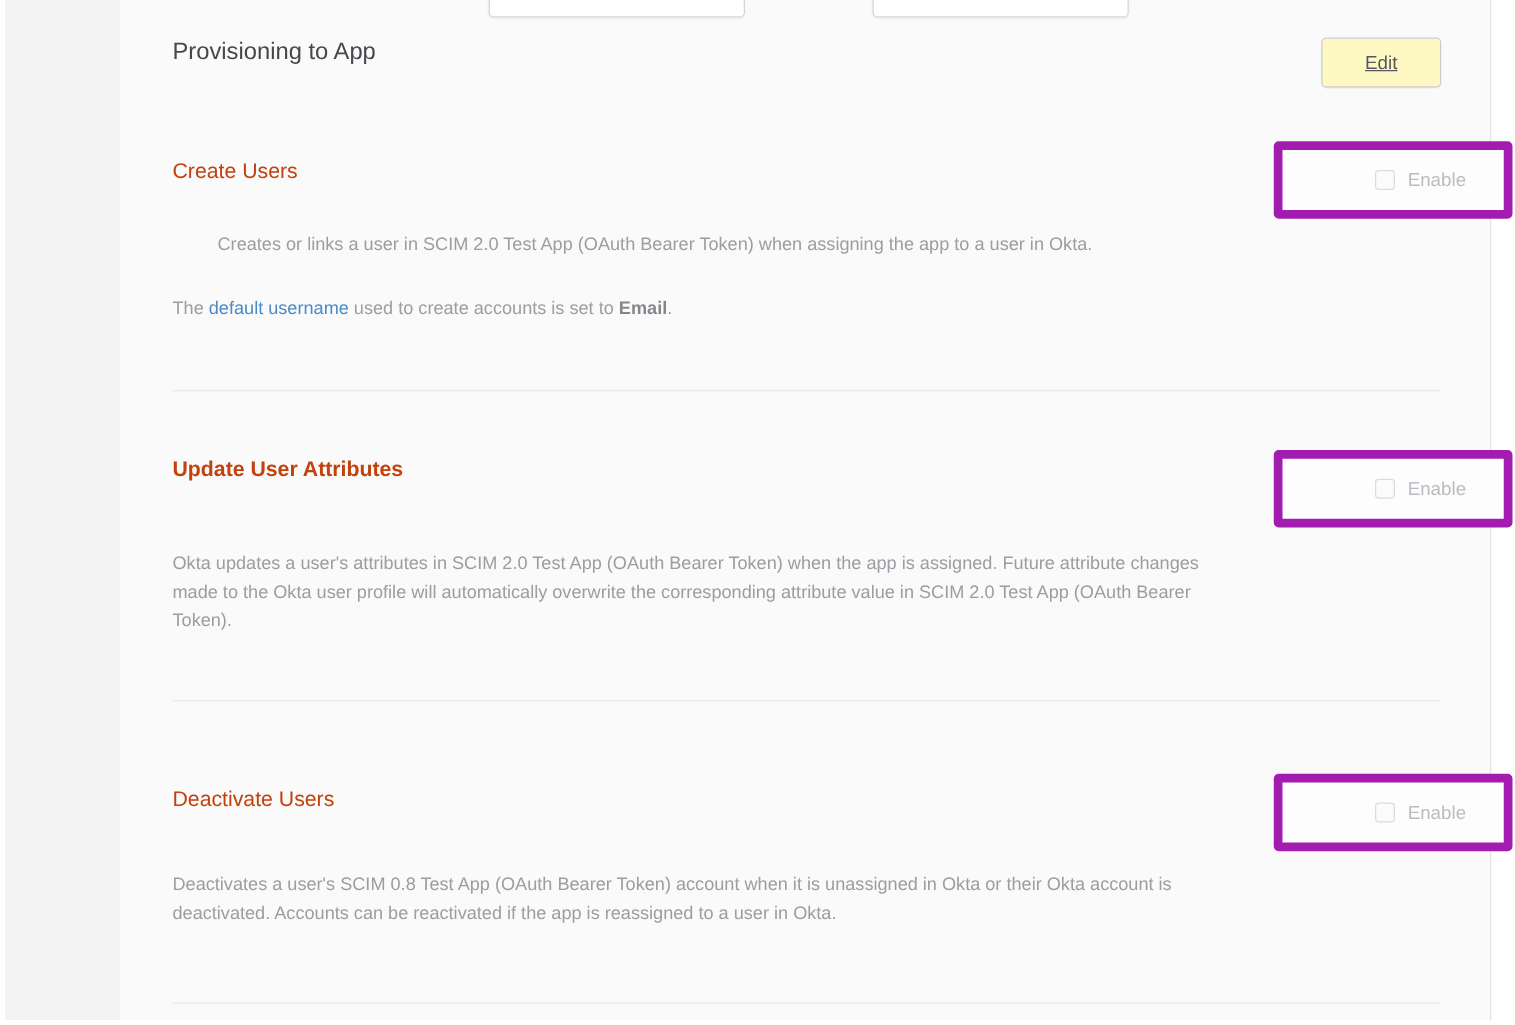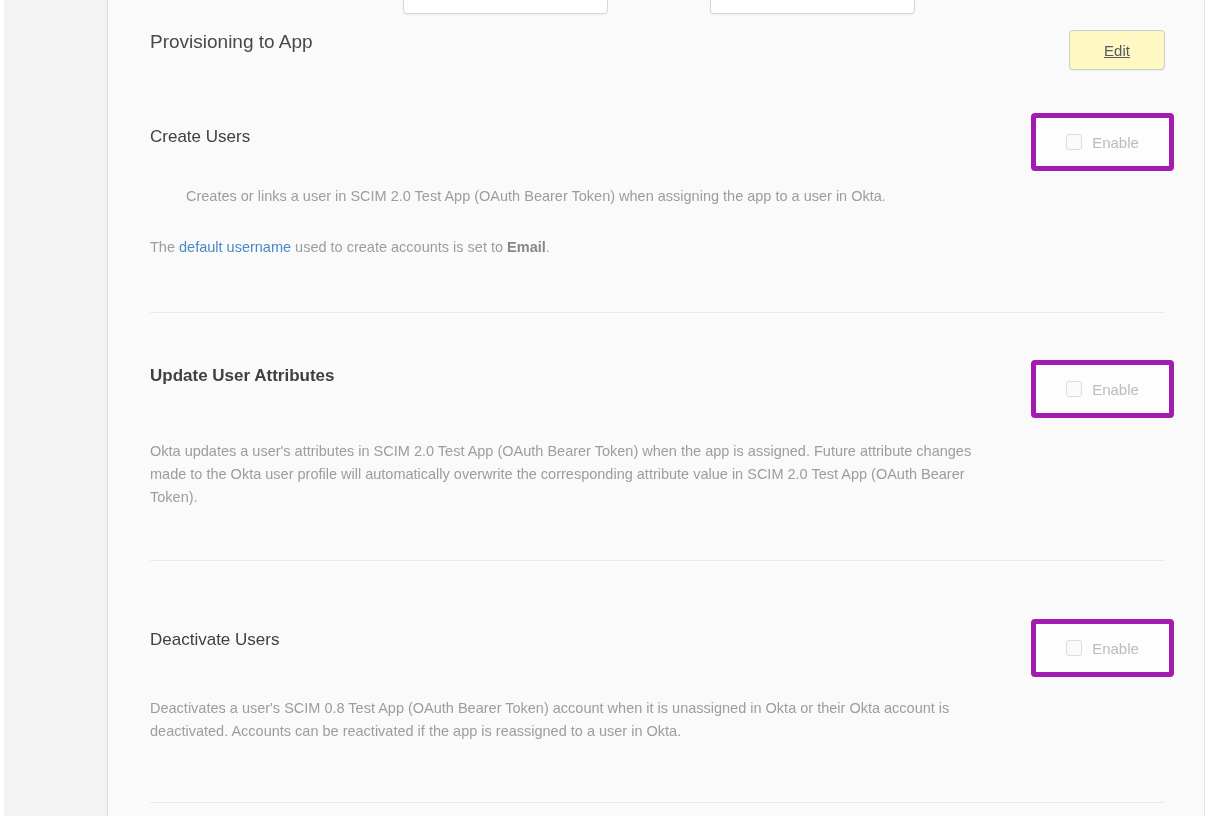--- a/index.html
+++ b/index.html
@@ -6,47 +6,47 @@
   body {
     width:1212px; height:820px; position:relative; overflow:hidden;
     background:#ffffff;
     font-family:"Liberation Sans", sans-serif;
   }
   .sidebar {
     position:absolute; left:4px; top:0; width:103px; height:816px;
     background:#f3f3f4; border-right:1px solid #dddddd;
   }
   .content {
-    position:absolute; left:108px; top:0; width:1096px; height:816px;
+    position:absolute; left:96px; top:0; width:1096px; height:816px;
     background:#fafafa; border-right:1px solid #e3e3e3;
   }
   .partial-input {
     position:absolute; top:-30px; height:42px; width:203px;
     background:#ffffff; border:1px solid #d6d6d6; border-radius:4px;
     box-shadow:0 1px 2px rgba(0,0,0,0.05);
   }
   .page-title {
     position:absolute; left:42px; top:31px;
     font-size:19px; color:#46484c;
   }
   .edit-btn {
     position:absolute; left:961px; top:30px; width:94px; height:38px;
     background:#fef9c3; border:1px solid #cdcdcd; border-radius:4px;
     box-shadow:0 1px 0 rgba(0,0,0,0.05);
     font-size:15px; color:#56585c;
     display:flex; align-items:center; justify-content:center; cursor:pointer;text-decoration:underline;
   }
   .section-title {
     position:absolute; left:42px;
-    font-size:17px; color:#404040;
+    font-size:17px; color:#c2410c;
   }
   .enable-box {
     position:absolute; left:923px; width:133px; height:48px;
-    background:#fdfdfd; border:5px solid #a21caf; border-radius:4px;
-    display:flex; align-items:center; justify-content:center; cursor:pointer;
+    background:#fdfdfd; border:7px solid #a21caf; border-radius:4px;
+    display:flex; align-items:center; justify-content:center; cursor:pointer;padding-left:44px;
   }
   .enable-checkbox {
     width:14px; height:14px; margin-right:10px;
     background:#fbfbfb; border:1px solid #dcdcdc; border-radius:3px;
   }
   .enable-label { font-size:15px; color:#b9bcc0; }
   .desc {
     position:absolute; left:42px; width:1014px;
     font-size:14.5px; line-height:23px; color:#9a9da1;
   }

